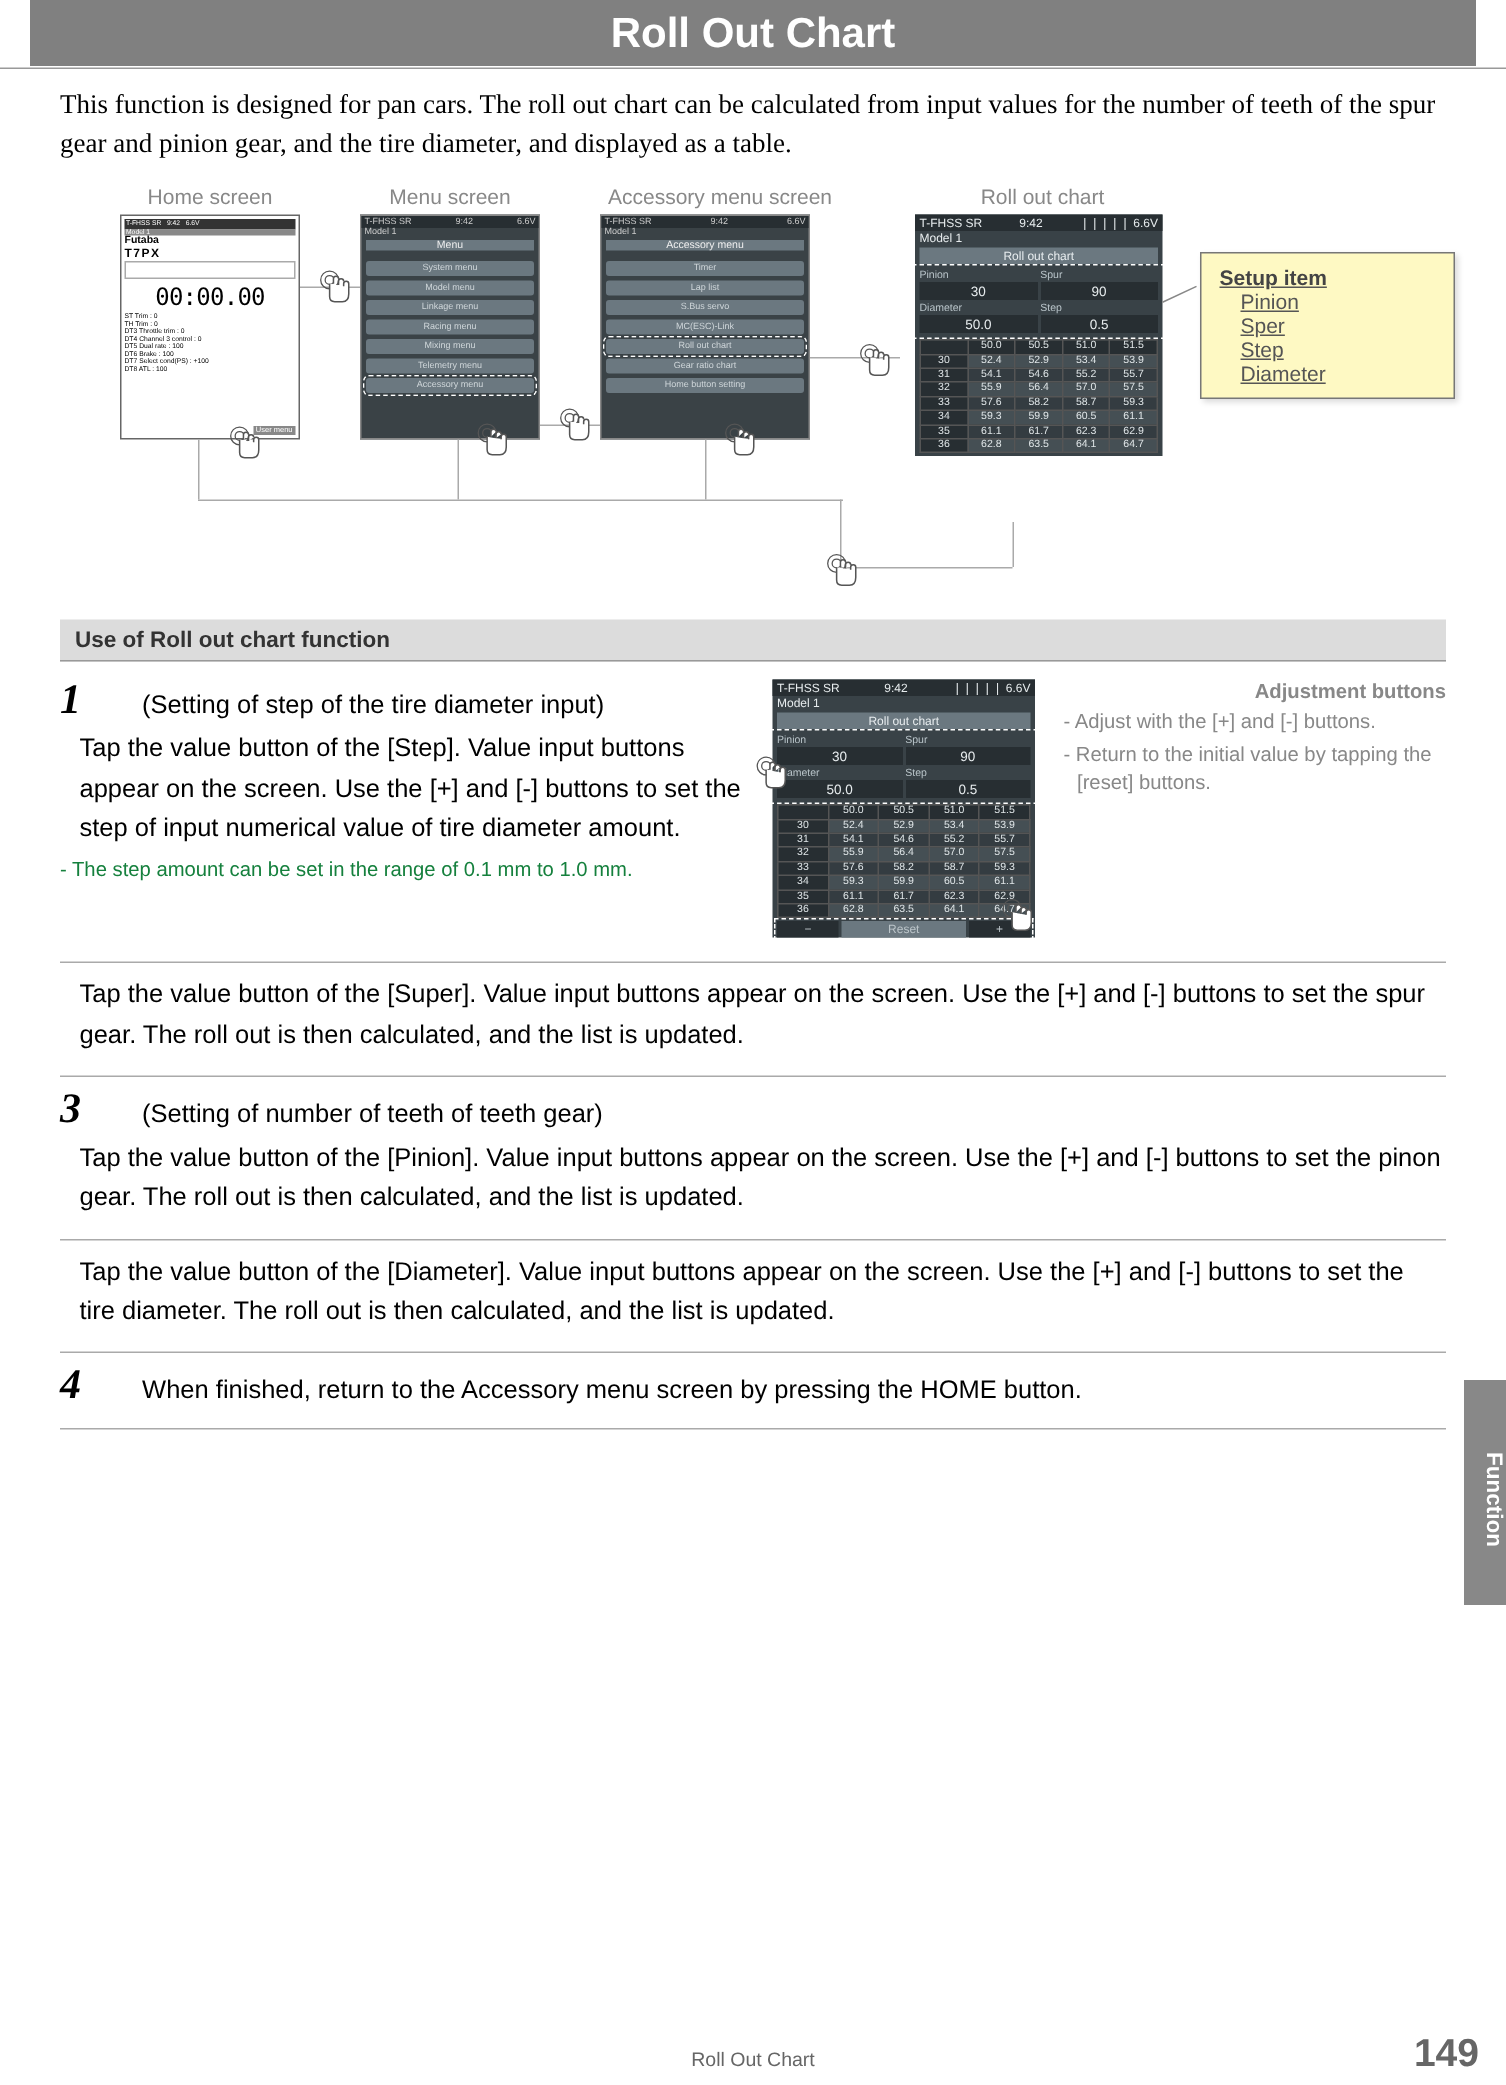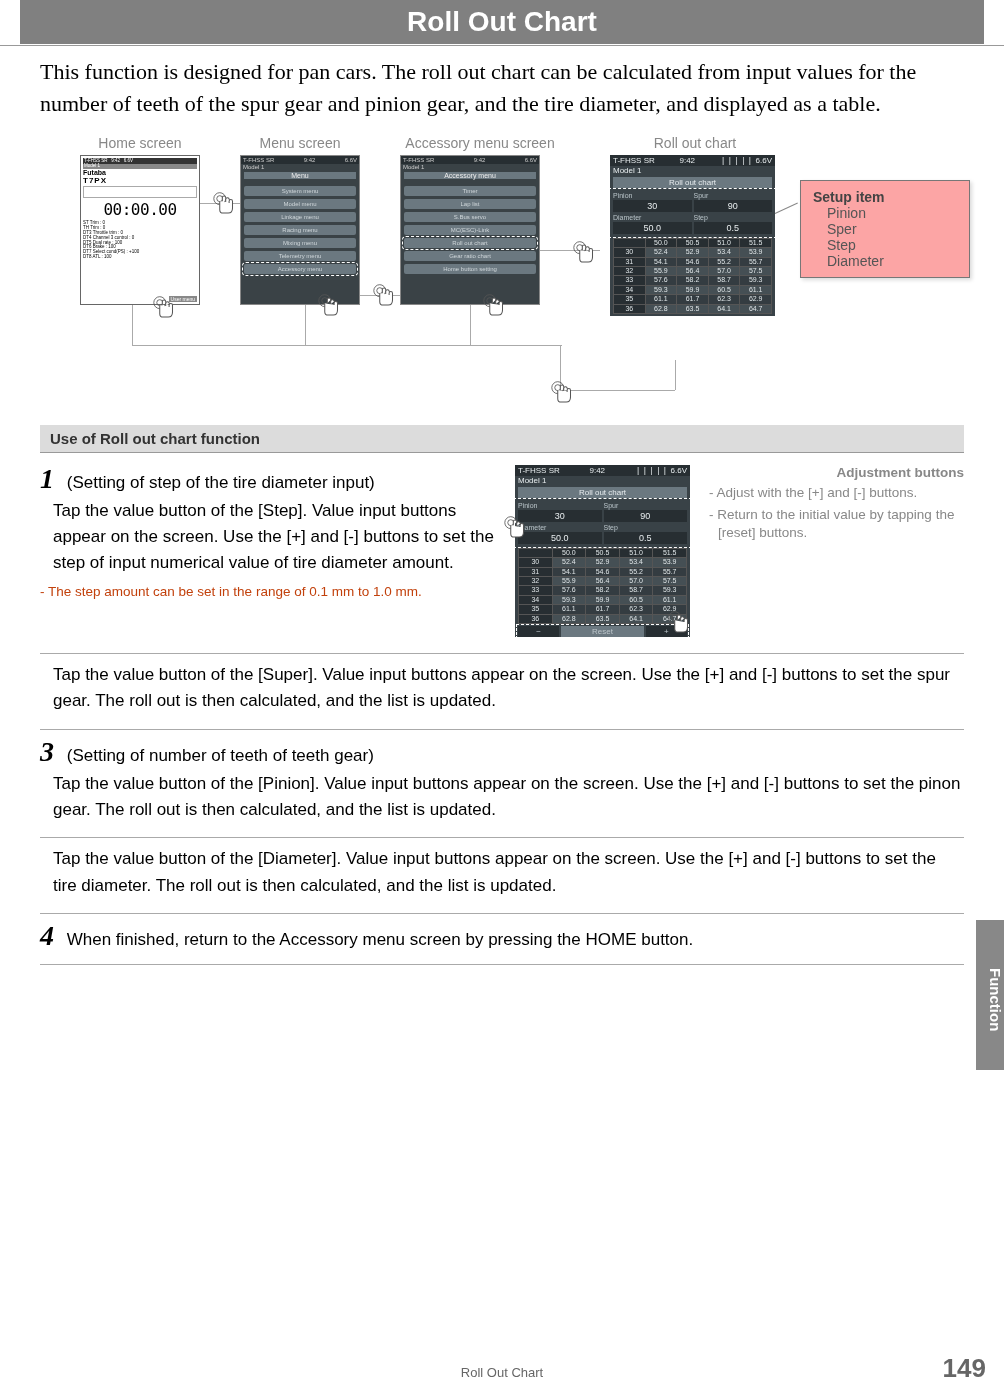--- a/index.html
+++ b/index.html
@@ -28,21 +28,21 @@
     content: "";
     position: absolute;
     right: -20px;
     bottom: -2px;
     left: -20px;
     height: 1px;
     background: #999;
   }
   .intro {
     margin: 12px 40px 15px 40px;
-    font-size: 22px;
+    font-size: 18px;
     line-height: 1.45;
     font-family: "Times New Roman", serif;
   }
   
   .diagram-area {
     position: relative;
     margin: 0 40px 10px 40px;
     height: 280px;
   }
   .dlabel {
@@ -145,26 +145,27 @@
   .roc-reset {
     margin: 2px 3px;
     display:flex; gap:2px;
   }
   .roc-reset .btn { flex:1; text-align:center; font-size:8px; background:#272e32; padding:1px 0; color:#bcc5c9;}
   .roc-reset .mid { flex:2; background:#6b7880; }
 
   .setup-box {
     position: absolute;
     border: 1px solid #777;
-    background: #fca5a5;
+    background: #fef9c3;
     padding: 8px 12px;
     font-size: 14px;
     color: #555;
     box-shadow: 2px 2px 4px rgba(0,0,0,0.15);
     width: 170px;
+    text-decoration: underline;
   }
   .setup-box .head { font-weight: bold; color:#444; }
 
   
   .section-header {
     background: #dcdcdc;
     font-weight: bold;
     font-size: 15px;
     padding: 5px 10px;
     margin: 0 40px 12px 40px;
@@ -184,25 +185,25 @@
     gap: 14px;
   }
   .step-num {
     font-family: "Times New Roman", serif;
     font-size: 28px;
     font-weight: bold;
     font-style: italic;
     margin-right: 8px;
     line-height: 1;
   }
-  .step-head { font-size: 17px; }
+  .step-head { font-size: 17px; margin-left: 28px; }
   .step-body { font-size: 17px; line-height: 1.55; margin: 5px 0 0 13px; }
   .step-note {
     font-size: 13.5px;
-    color: #c2410c;
+    color: #15803d;
     line-height: 1.35;
     margin-top: 6px;
     padding-left: 10px;
     text-indent: -10px;
   }
   .step-col-left { flex: 1 1 auto; }
   .step-col-mid  { flex: 0 0 180px; }
   .step-col-right{ flex: 0 0 255px; font-size:13.5px; color:#888; }
   .step-col-right .ar-head { font-weight: bold; text-align: right; }
   .step-col-right ul { list-style:none; padding:0; margin:4px 0 16px; }

